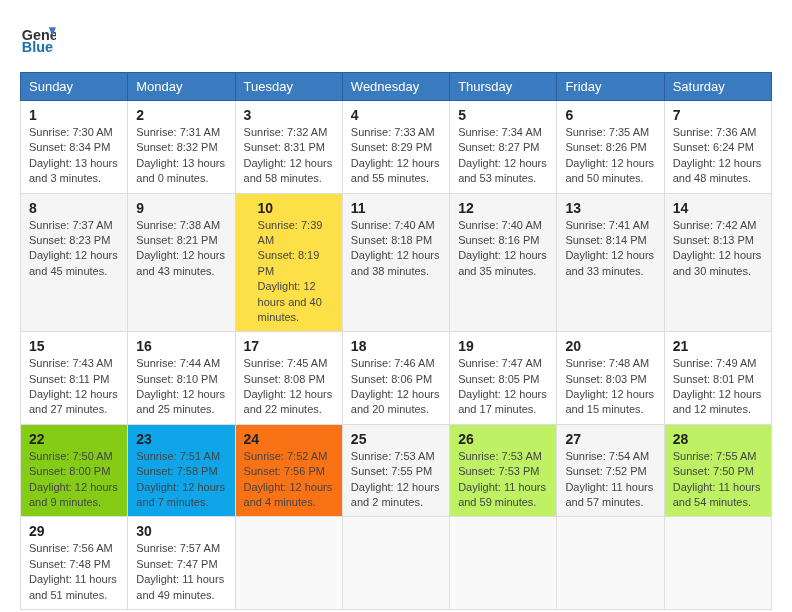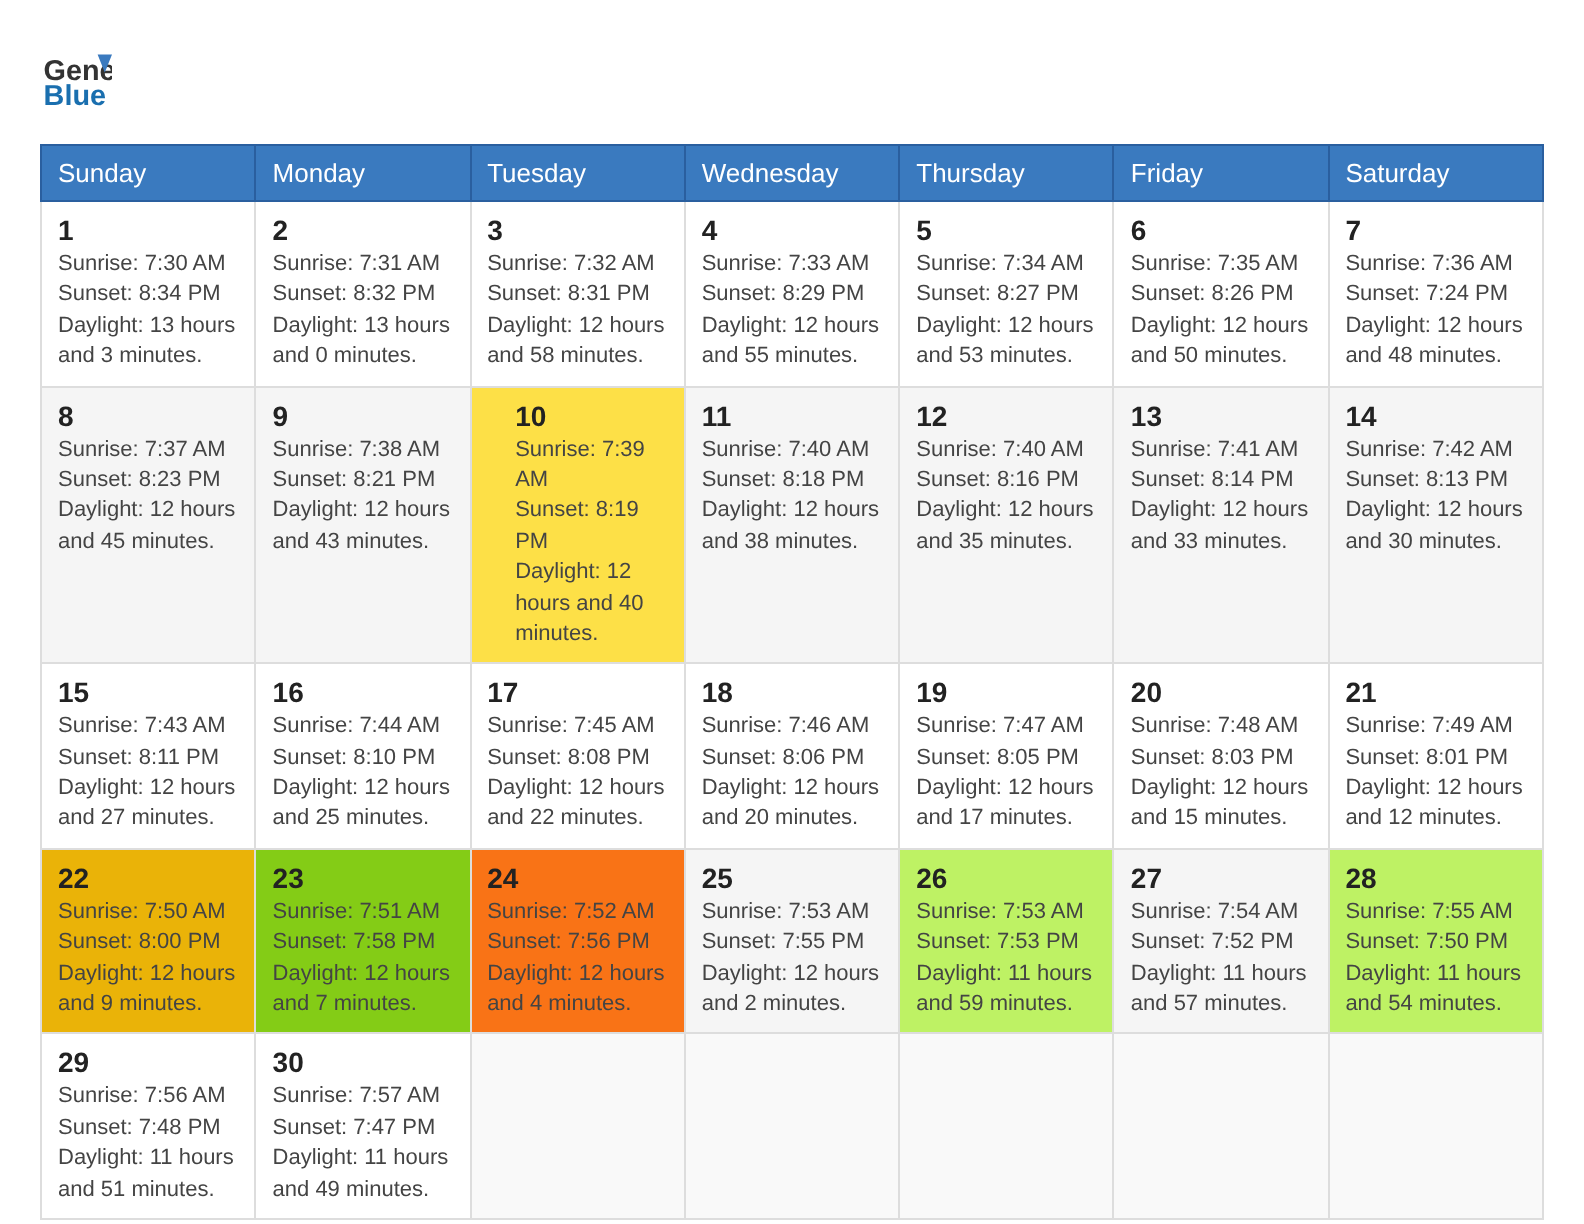--- a/index.html
+++ b/index.html
@@ -158,21 +158,21 @@
           <div class="day-info">
             <div>Sunrise: 7:35 AM</div>
             <div>Sunset: 8:26 PM</div>
             <div>Daylight: 12 hours and 50 minutes.</div>
           </div>
         </td>
         <td>
           <span class="day-num">7</span>
           <div class="day-info">
             <div>Sunrise: 7:36 AM</div>
-            <div>Sunset: 7:24 PM</div>
+            <div>Sunset: 6:24 PM</div>
             <div>Daylight: 12 hours and 48 minutes.</div>
           </div>
         </td>
       </tr>
       <tr style="background: rgb(245, 245, 245);">
         <td style="background: rgb(245, 245, 245);">
           <span class="day-num">8</span>
           <div class="day-info">
             <div>Sunrise: 7:37 AM</div>
             <div>Sunset: 8:23 PM</div>
@@ -280,29 +280,29 @@
         <td>
           <span class="day-num">21</span>
           <div class="day-info">
             <div>Sunrise: 7:49 AM</div>
             <div>Sunset: 8:01 PM</div>
             <div>Daylight: 12 hours and 12 minutes.</div>
           </div>
         </td>
       </tr>
       <tr style="background: rgb(245, 245, 245);">
-        <td style="background: #eab308; margin-top: 44px;">
+        <td style="background: #84cc16; margin-top: 44px;">
           <span class="day-num">22</span>
           <div class="day-info">
             <div>Sunrise: 7:50 AM</div>
             <div>Sunset: 8:00 PM</div>
             <div>Daylight: 12 hours and 9 minutes.</div>
           </div>
         </td>
-        <td style="background: #84cc16;">
+        <td style="background: #0ea5e9;">
           <span class="day-num">23</span>
           <div class="day-info">
             <div>Sunrise: 7:51 AM</div>
             <div>Sunset: 7:58 PM</div>
             <div>Daylight: 12 hours and 7 minutes.</div>
           </div>
         </td>
         <td style="background: #f97316;">
           <span class="day-num">24</span>
           <div class="day-info">

